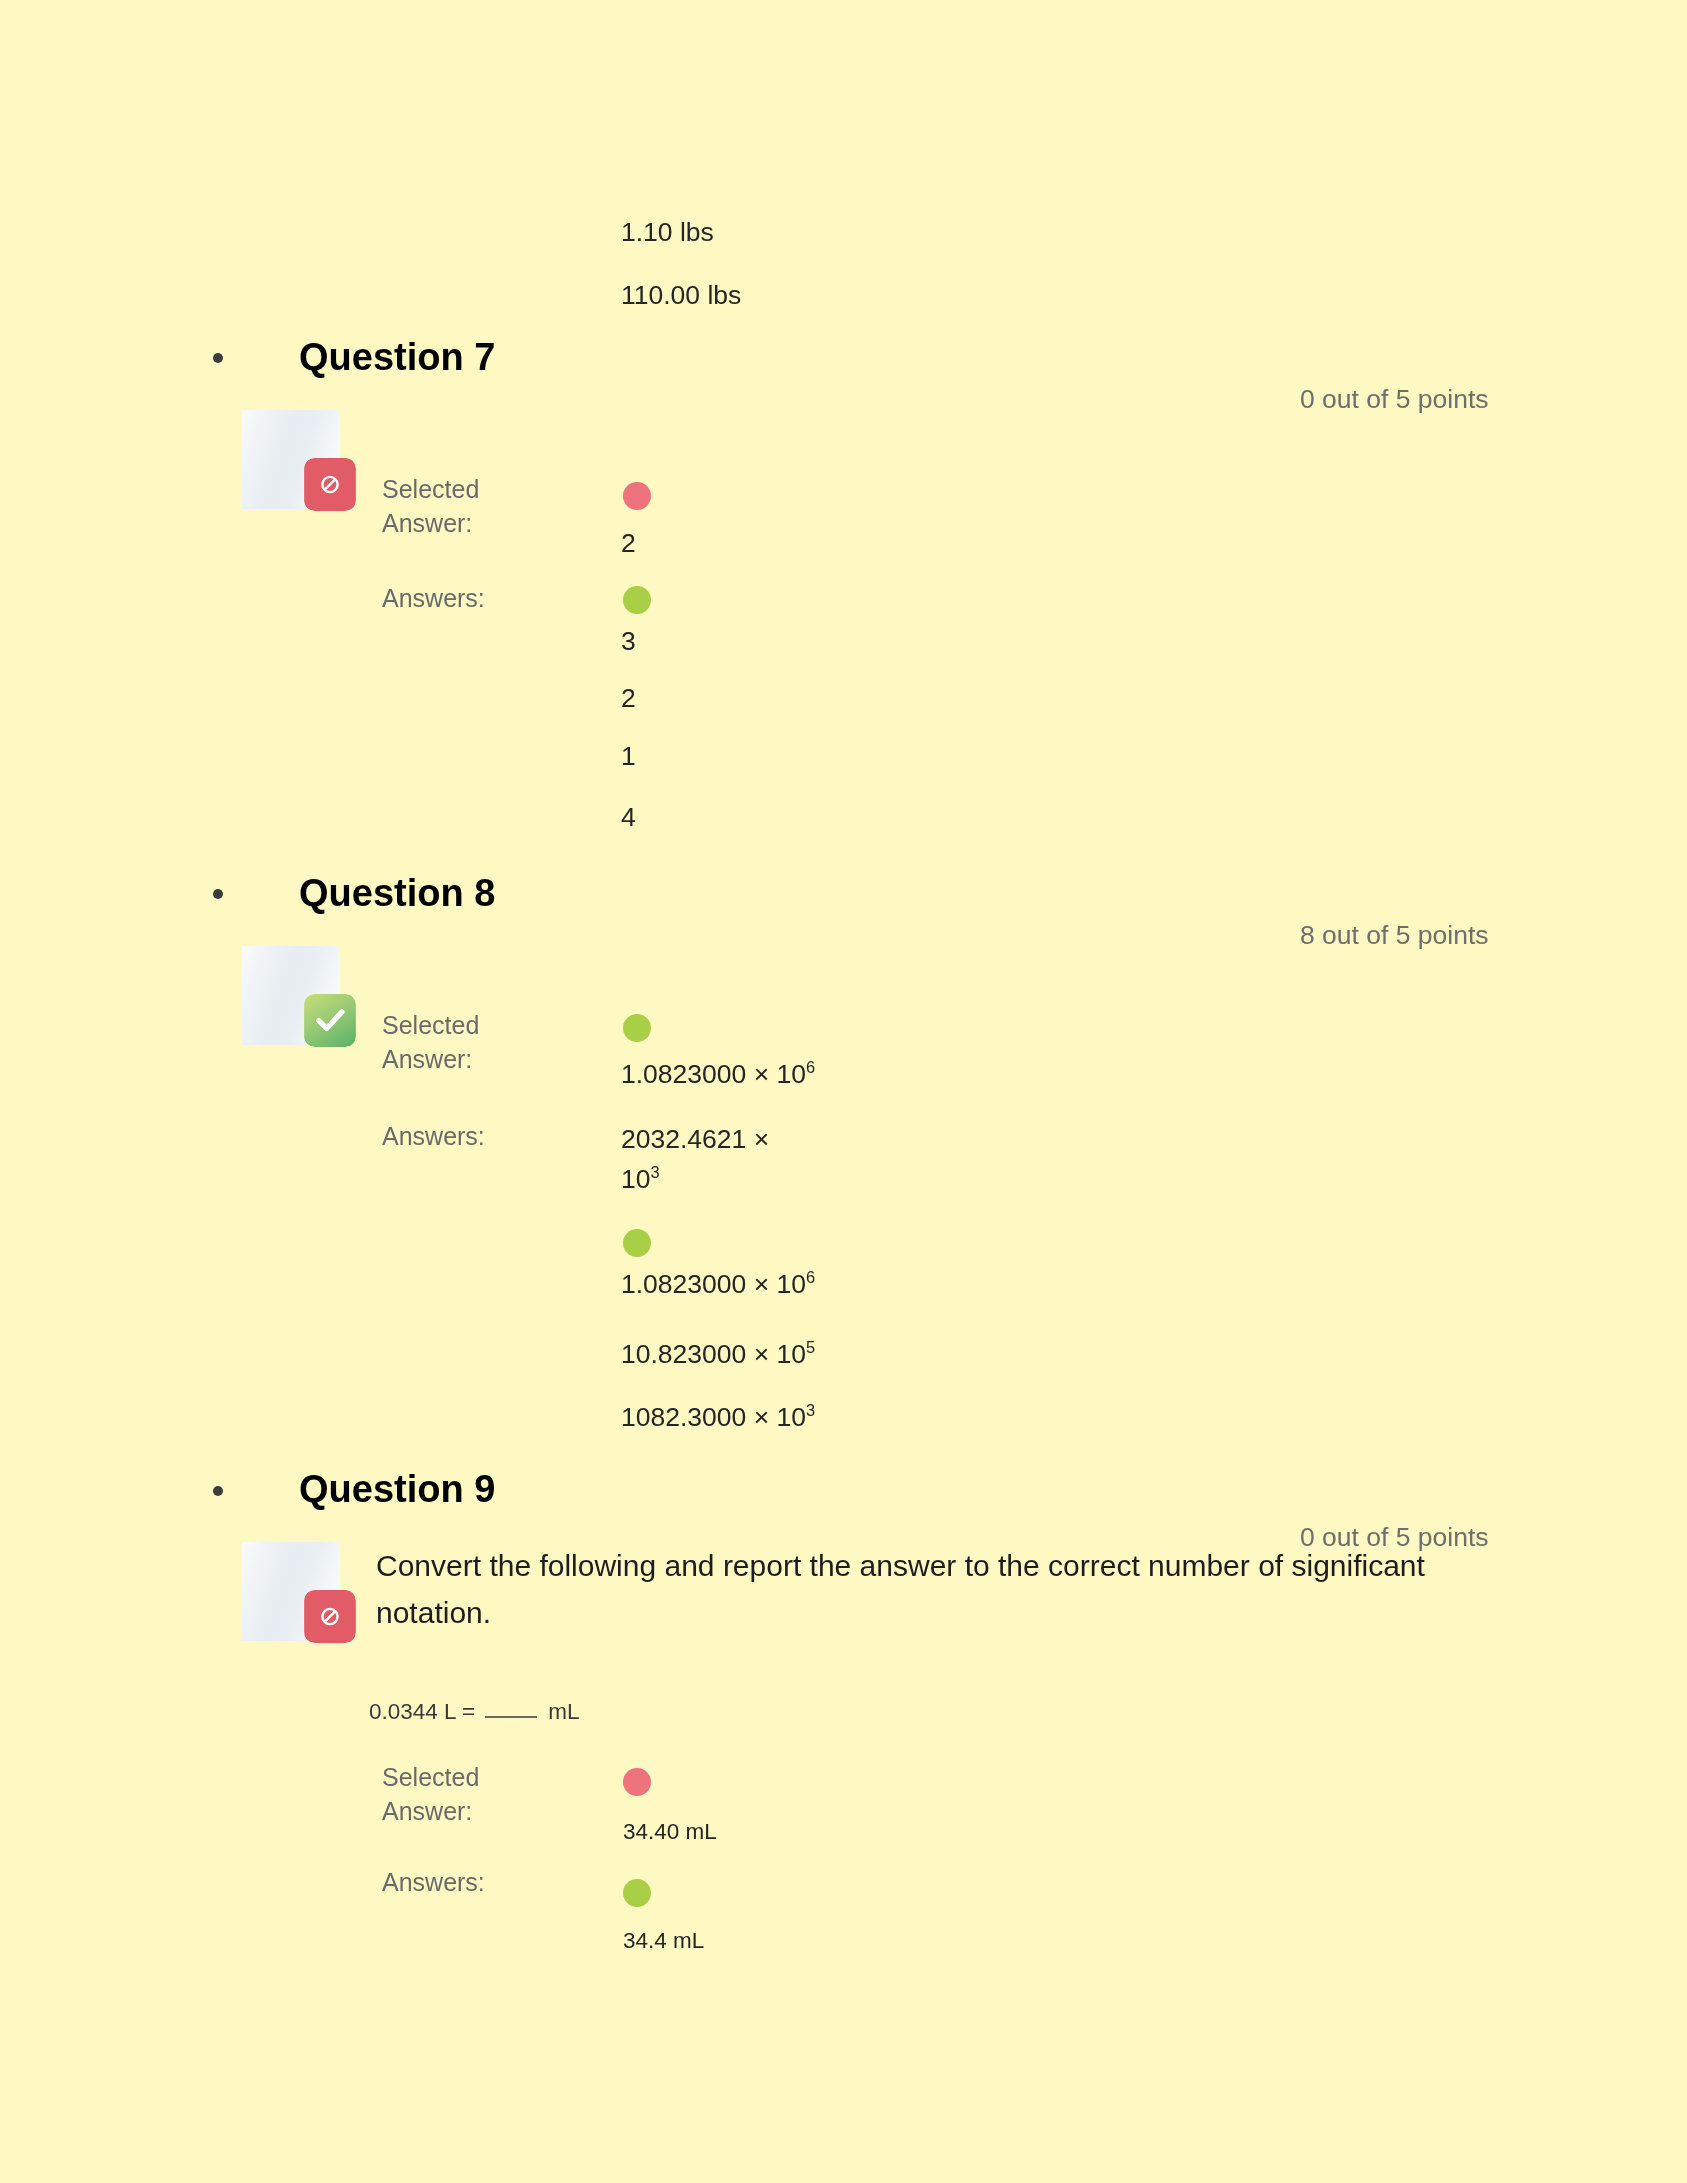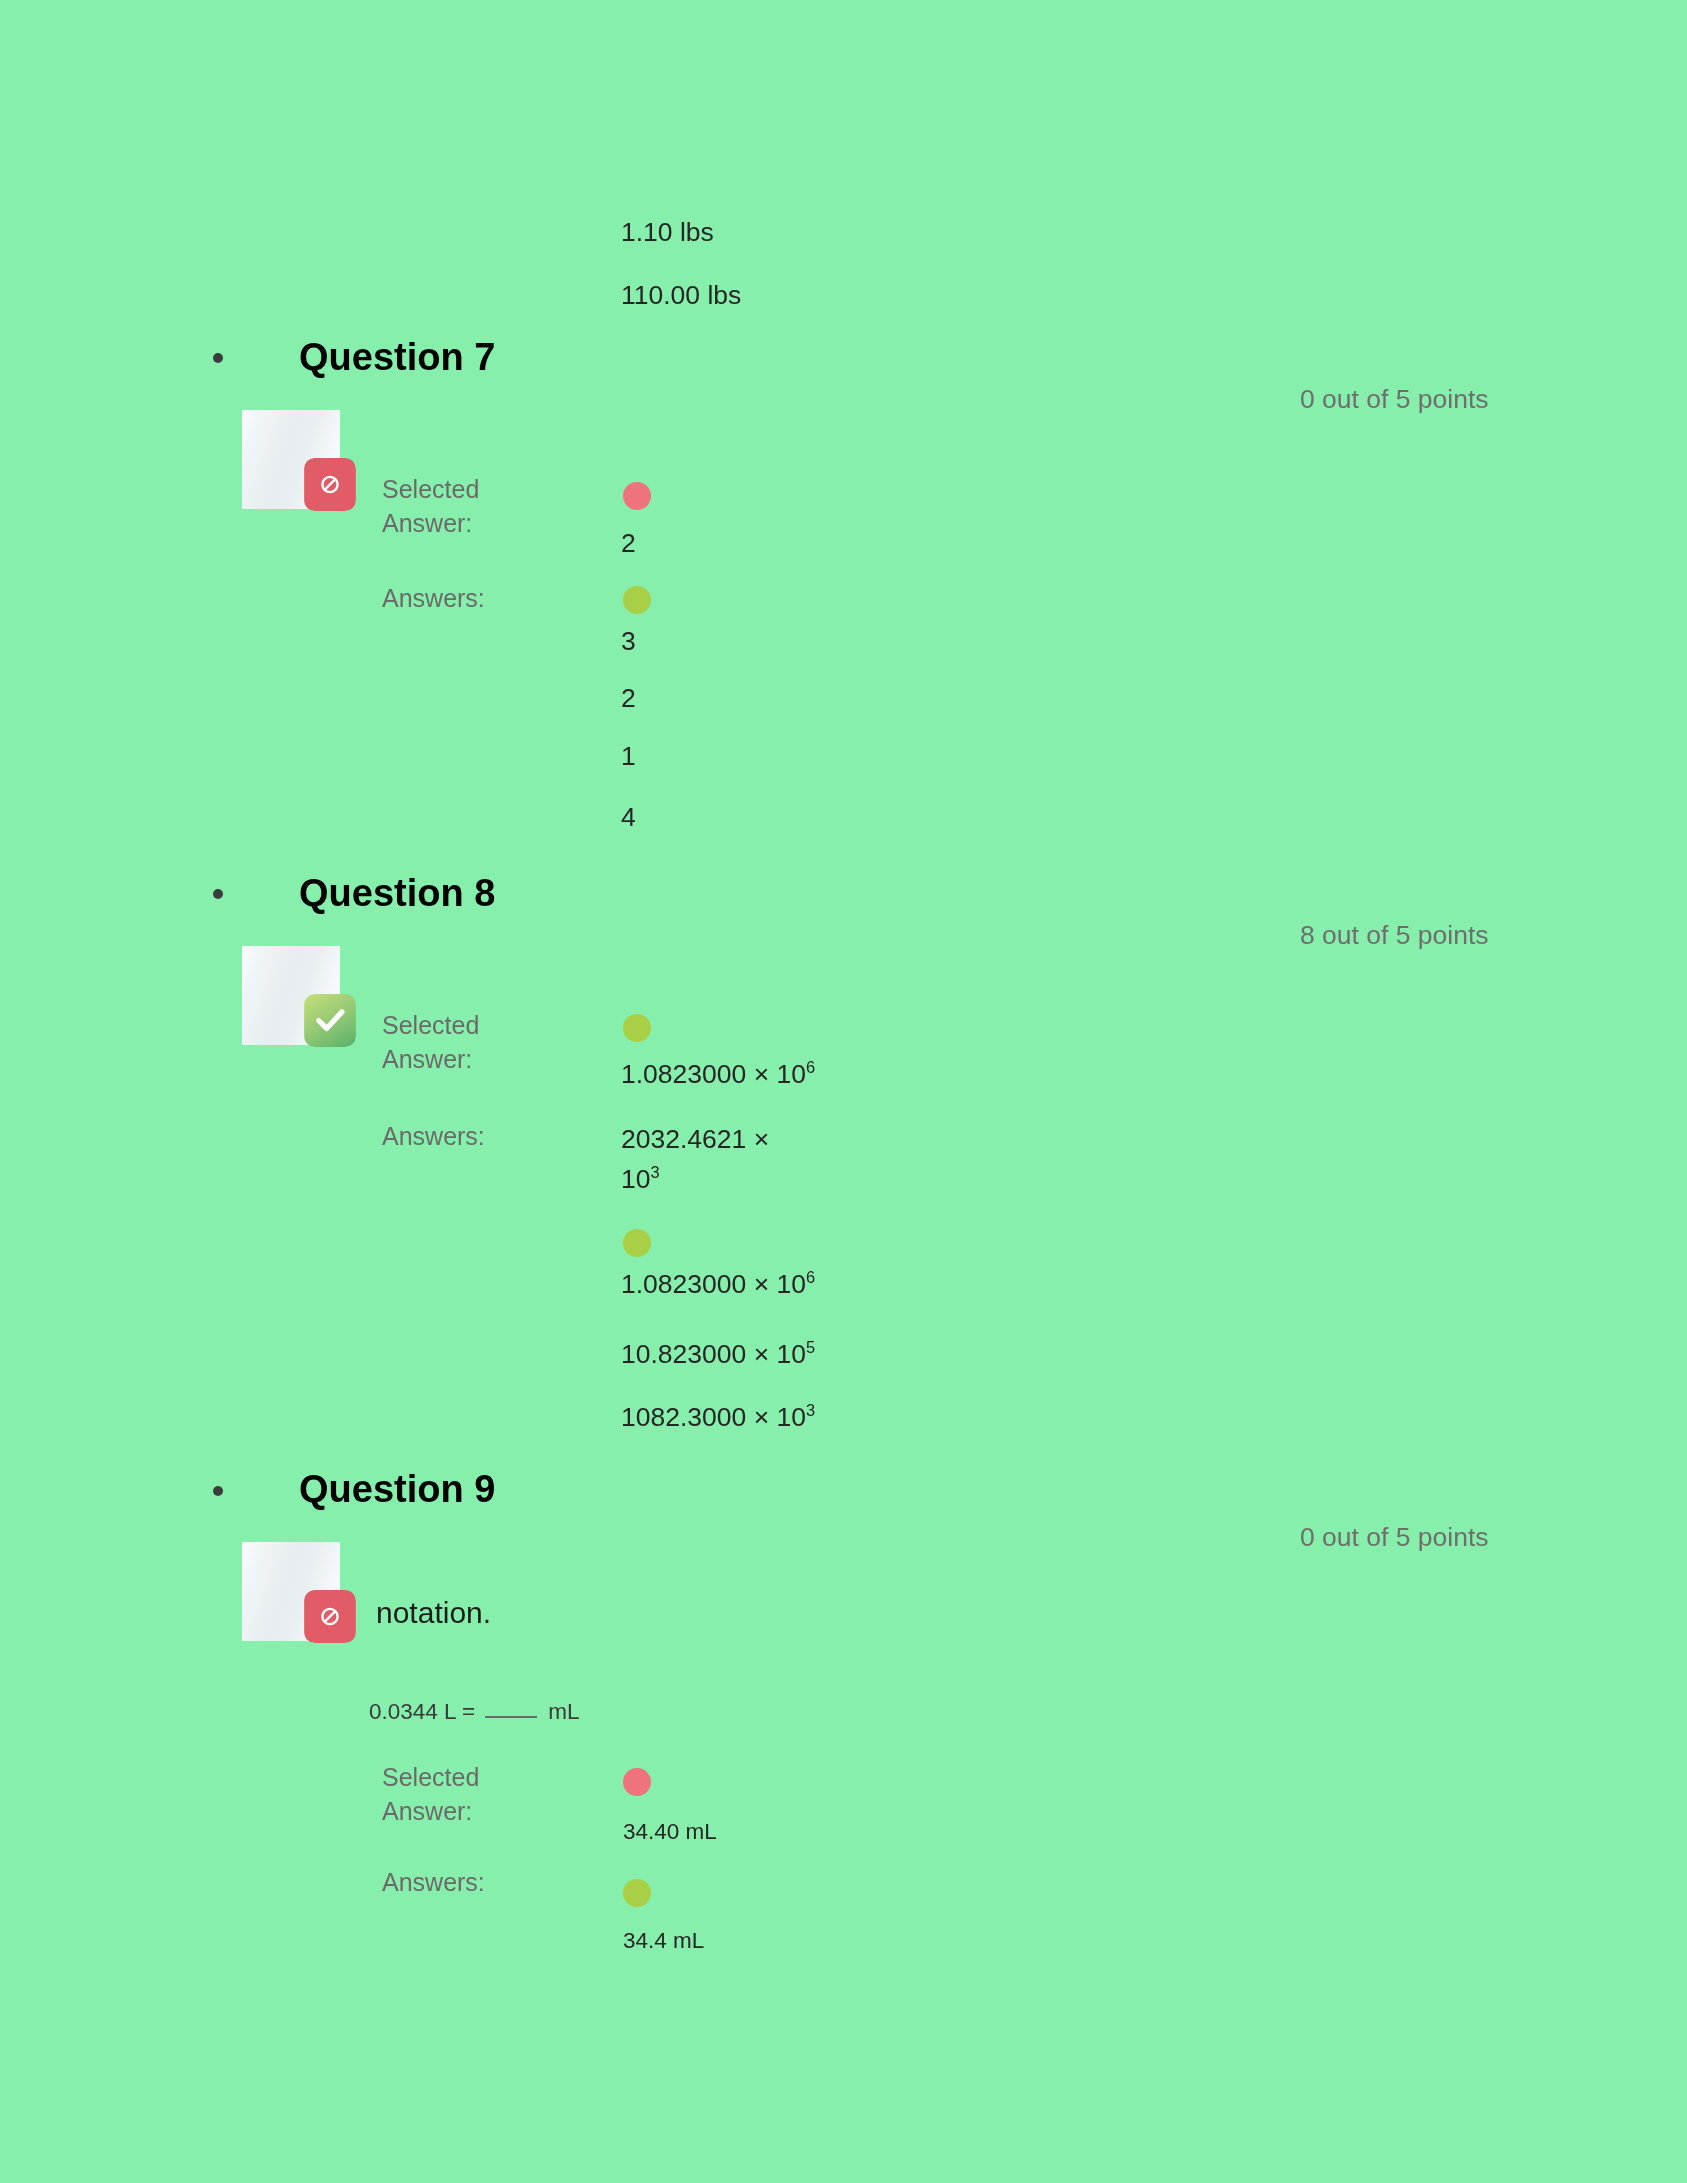--- a/index.html
+++ b/index.html
@@ -1,18 +1,18 @@
 <!DOCTYPE html>
 <html style="font-size:10.6px"><head>
 <meta charset="utf-8">
 <style>
   html,body{margin:0;padding:0;}
   body{width:1687px;height:2183px;background:#ffffff;
        font-family:"Liberation Sans",sans-serif;color:#1a1a1a;}
-  .page{position:relative;width:1687px;height:2183px;overflow:hidden;background:#86efac;}
+  .page{position:relative;width:1687px;height:2183px;overflow:hidden;background:#fef9c3;}
 
   .q-bullet{position:absolute;width:10px;height:10px;border-radius:50%;background:#3c3c3c;}
   .q-head{position:absolute;font-weight:bold;font-size:38px;line-height:41px;color:#000;white-space:nowrap;text-align:center;}
   .q-points{position:absolute;font-size:26.5px;line-height:30px;color:#6e6e6e;white-space:nowrap;text-align:center;}
 
   .qtext{position:absolute;font-size:26.5px;line-height:40px;color:#1d1d1d;white-space:nowrap;}
   .qtext.big{font-size:30px;line-height:46px;}
   .lbl{position:absolute;font-size:25px;line-height:32px;color:#6a6a6a;white-space:nowrap;}
   .ansv{position:absolute;font-size:26.5px;line-height:36px;color:#262626;white-space:nowrap;}
   .ansv sup{font-size:0.62em;vertical-align:super;line-height:0;}
@@ -99,20 +99,21 @@
   </div>
   <div class="ansv" style="left:621px;top:1399px;">
     <span>1082.3000 × 10</span><sup>3</sup>
   </div>
 
   <div class="q-bullet" style="left:213px;top:1486px;"></div>
   <div class="q-head" style="left:299px;top:1469px;">Question 9</div>
   <div class="q-points" style="left:1300px;top:1522px;">0 out of 5 points</div>
 
   <div class="shade" style="left:242px;top:1542px;width:98px;height:99px;"></div>
+  <div class="qtext big" style="left:376px;top:1543px;">Convert the following and report the answer to the correct number of significant</div>
   <div class="qtext big" style="left:376px;top:1590px;">notation.</div>
 
   <div class="big-icon" style="left:304px;top:1590px;">
     <svg viewBox="0 0 78 80">
       <rect x="0" y="0" width="78" height="80" rx="16" ry="16" fill="#e15c66"></rect>
       <circle cx="39" cy="40" r="11.5" fill="none" stroke="#fff" stroke-width="3.6"></circle>
       <rect x="37.2" y="28" width="3.6" height="24" fill="#fff" transform="rotate(45 39 40)"></rect>
     </svg>
   </div>
 

